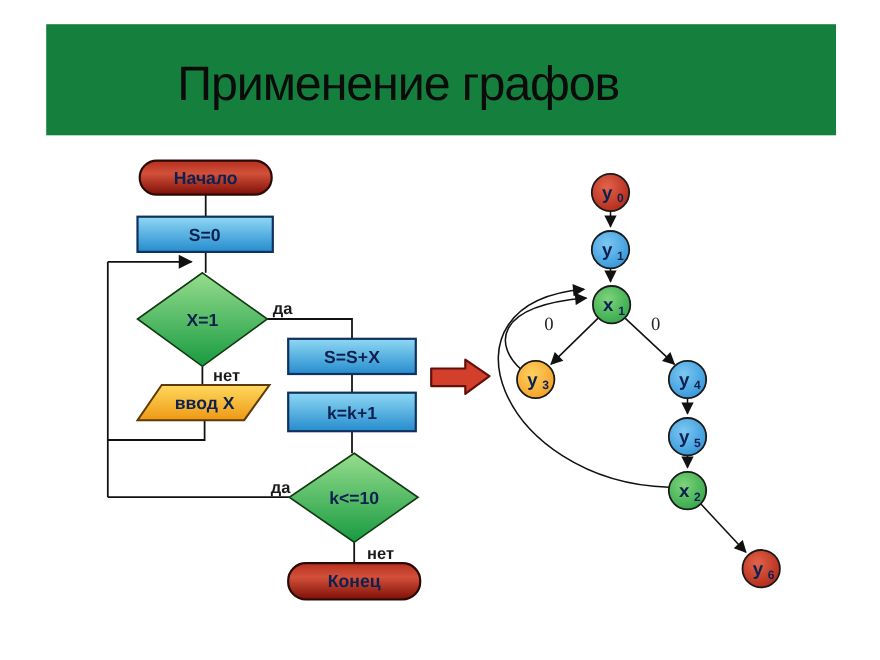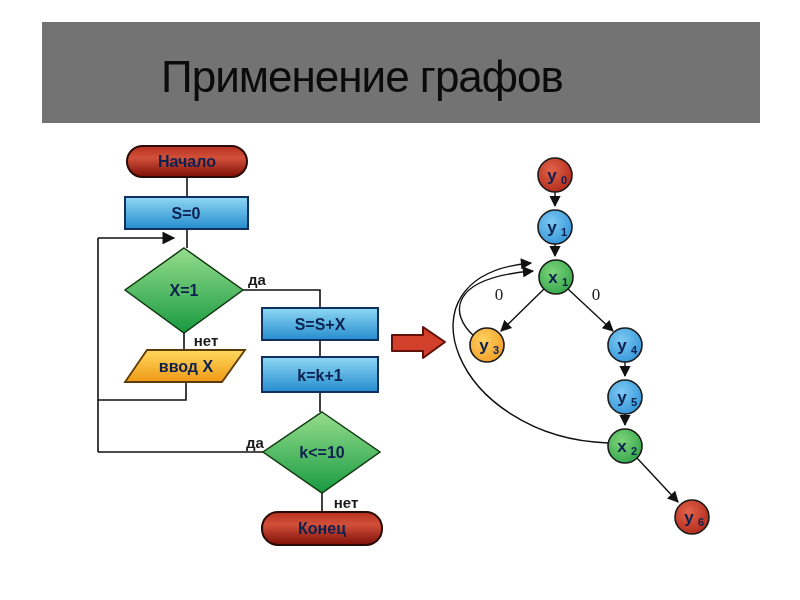--- a/index.html
+++ b/index.html
@@ -3,21 +3,21 @@
 <meta charset="utf-8">
 <style>
   html,body{margin:0;padding:0;}
   body{
     width:800px;height:600px;position:relative;overflow:hidden;
     background:#ffffff;
     font-family:"Liberation Sans", sans-serif;
   }
   .banner{
     position:absolute;left:42px;top:22px;width:718px;height:101px;
-    background:#737373;
+    background:#15803d;
     display:flex;align-items:center;justify-content:center;
   }
   .slide-title{
     font-family:"Liberation Sans", sans-serif;
     font-size:44px;font-weight:400;color:#0b0b0b;
     letter-spacing:-1px;
     margin-right:78px;margin-top:8px;white-space:nowrap;
   }
   svg.stage{position:absolute;left:0;top:0;}
   .shape-label{

